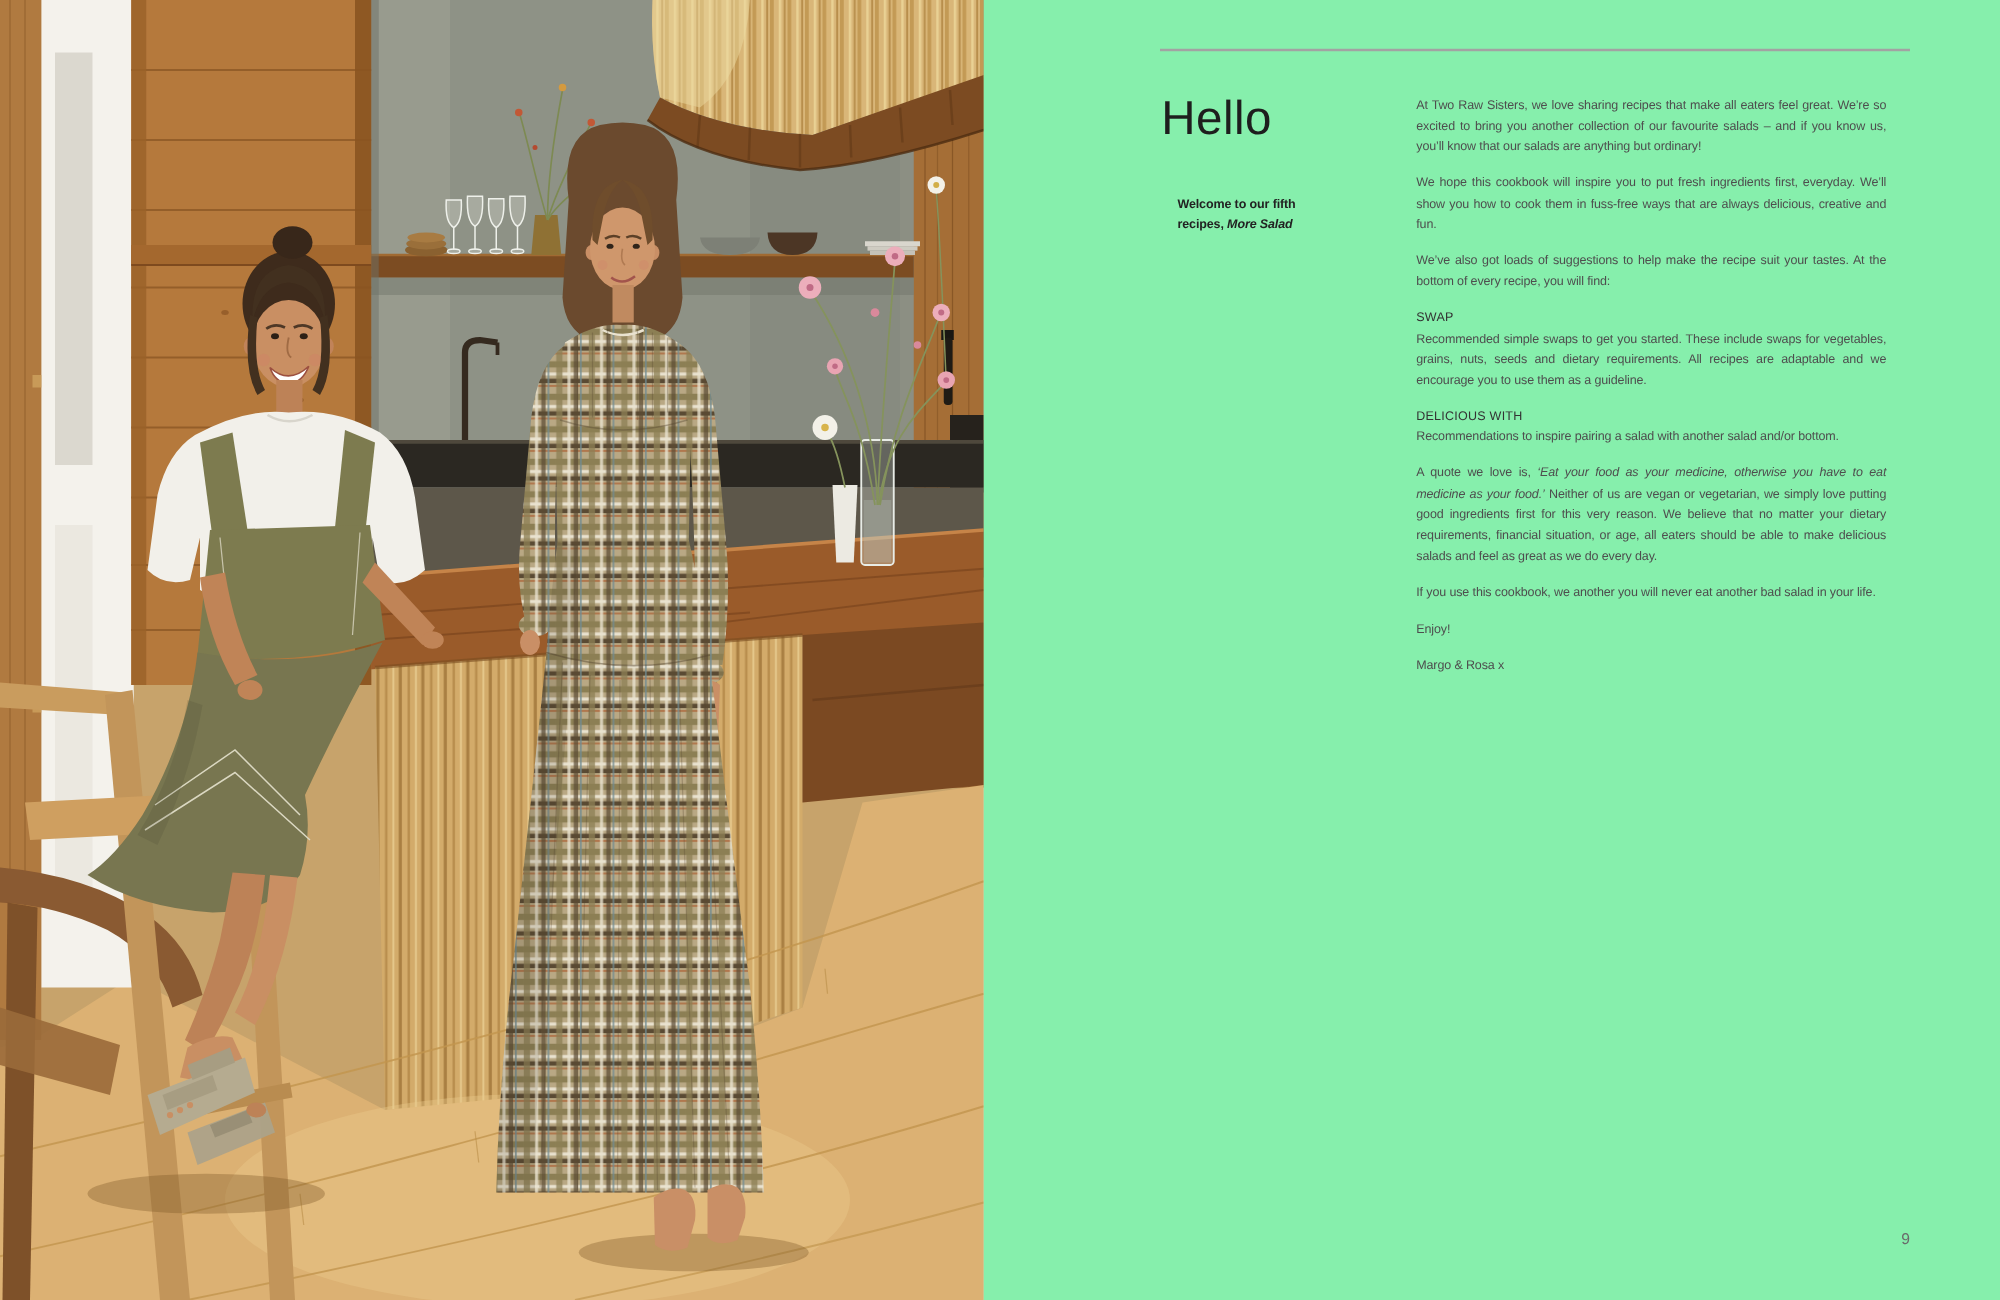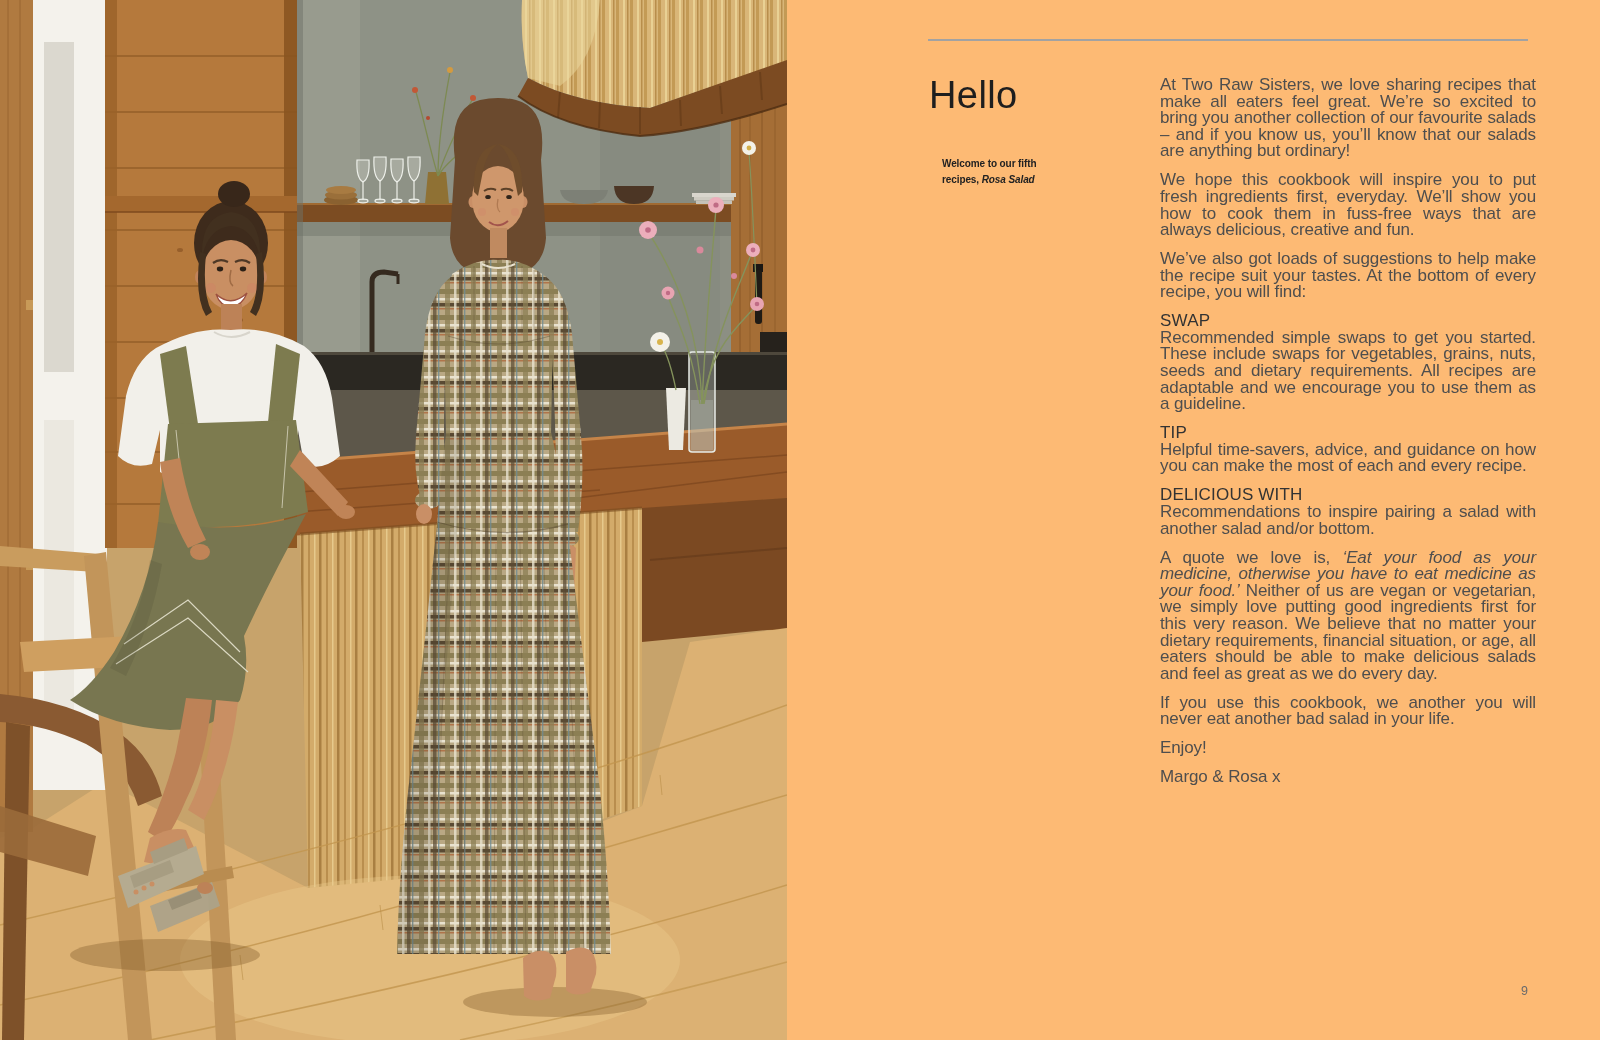--- a/index.html
+++ b/index.html
@@ -1,24 +1,24 @@
 <!DOCTYPE html>
 <html><head>
 <meta charset="utf-8">
 <style>
   html,body{margin:0;padding:0;background:#ffffff;width:1600px;height:1040px;overflow:hidden;}
   .spread{position:relative;width:1600px;height:1040px;background:#ffffff;font-family:"Liberation Sans",sans-serif;}
   .photo-page{position:absolute;left:0;top:0;width:787px;height:1040px;overflow:hidden;}
   .photo-page svg{display:block;width:787px;height:1040px;}
-  .text-page{position:absolute;left:787px;top:0;width:813px;height:1040px;background:#fdba74;}
+  .text-page{position:absolute;left:787px;top:0;width:813px;height:1040px;background:#86efac;}
   .rule{position:absolute;left:141px;top:39px;width:600px;height:2px;background:#a2a2a2;}
   .hello{position:absolute;left:142px;top:74px;margin:0;font-size:38px;font-weight:400;letter-spacing:.4px;color:#1e1e1e;}
   .subtitle{position:absolute;left:143px;top:144px;margin:12px;font-size:10px;line-height:16px;font-weight:700;color:#222;letter-spacing:-.1px;}
   .subtitle em{font-style:italic;font-weight:700;}
-  .body-col{position:absolute;left:373px;top:77px;width:376px;font-size:17px;line-height:16.6px;letter-spacing:-.1px;color:#4e4e4e;text-align:justify;hyphens:none;}
+  .body-col{position:absolute;left:346px;top:77px;width:376px;font-size:10px;line-height:16.6px;letter-spacing:-.1px;color:#4e4e4e;text-align:justify;hyphens:none;}
   .body-col p{margin:0 0 12.4px 0;}
   .sec-h{color:#333;letter-spacing:.2px;}
   .quote-p em{font-style:italic;}
   .page-num{position:absolute;right:72px;top:984px;font-size:12.5px;color:#6a6a6a;}
 </style>
 </head>
 <body>
 
 <div class="spread">
 
@@ -349,36 +349,32 @@
         <path d="M518,96 Q560,128 640,136 Q700,132 787,104" stroke="#4e2d12" stroke-width="2" fill="none" opacity=".8"></path>
       </g>
     </svg>
   </div>
 
   <div class="text-page">
     <div class="rule"></div>
 
     <h1 class="hello">Hello</h1>
 
-    <p class="subtitle"><span>Welcome to our fifth</span><br><span>recipes, </span><em>Rosa Salad</em></p>
+    <p class="subtitle"><span>Welcome to our fifth</span><br><span>recipes, </span><em>More Salad</em></p>
 
     <div class="body-col">
       <p>At Two Raw Sisters, we love sharing recipes that make all eaters feel great. We’re so excited to bring you another collection of our favourite salads – and if you know us, you’ll know that our salads are anything but ordinary!</p>
       <p>We hope this cookbook will inspire you to put fresh ingredients first, everyday. We’ll show you how to cook them in fuss-free ways that are always delicious, creative and fun.</p>
       <p>We’ve also got loads of suggestions to help make the recipe suit your tastes. At the bottom of every recipe, you will find:</p>
 
       <div class="section">
         <div class="sec-h">SWAP</div>
         <p>Recommended simple swaps to get you started. These include swaps for vegetables, grains, nuts, seeds and dietary requirements. All recipes are adaptable and we encourage you to use them as a guideline.</p>
       </div>
       <div class="section">
-        <div class="sec-h">TIP</div>
-        <p>Helpful time-savers, advice, and guidance on how you can make the most of each and every recipe.</p>
-      </div>
-      <div class="section">
         <div class="sec-h">DELICIOUS WITH</div>
         <p>Recommendations to inspire pairing a salad with another salad and/or bottom.</p>
       </div>
 
       <p class="quote-p"><span>A quote we love is, </span><em>‘Eat your food as your medicine, otherwise you have to eat medicine as your food.’</em><span> Neither of us are vegan or vegetarian, we simply love putting good ingredients first for this very reason. We believe that no matter your dietary requirements, financial situation, or age, all eaters should be able to make delicious salads and feel as great as we do every day.</span></p>
 
       <p>If you use this cookbook, we another you will never eat another bad salad in your life.</p>
       <p>Enjoy!</p>
       <p>Margo &amp; Rosa x</p>
     </div>

